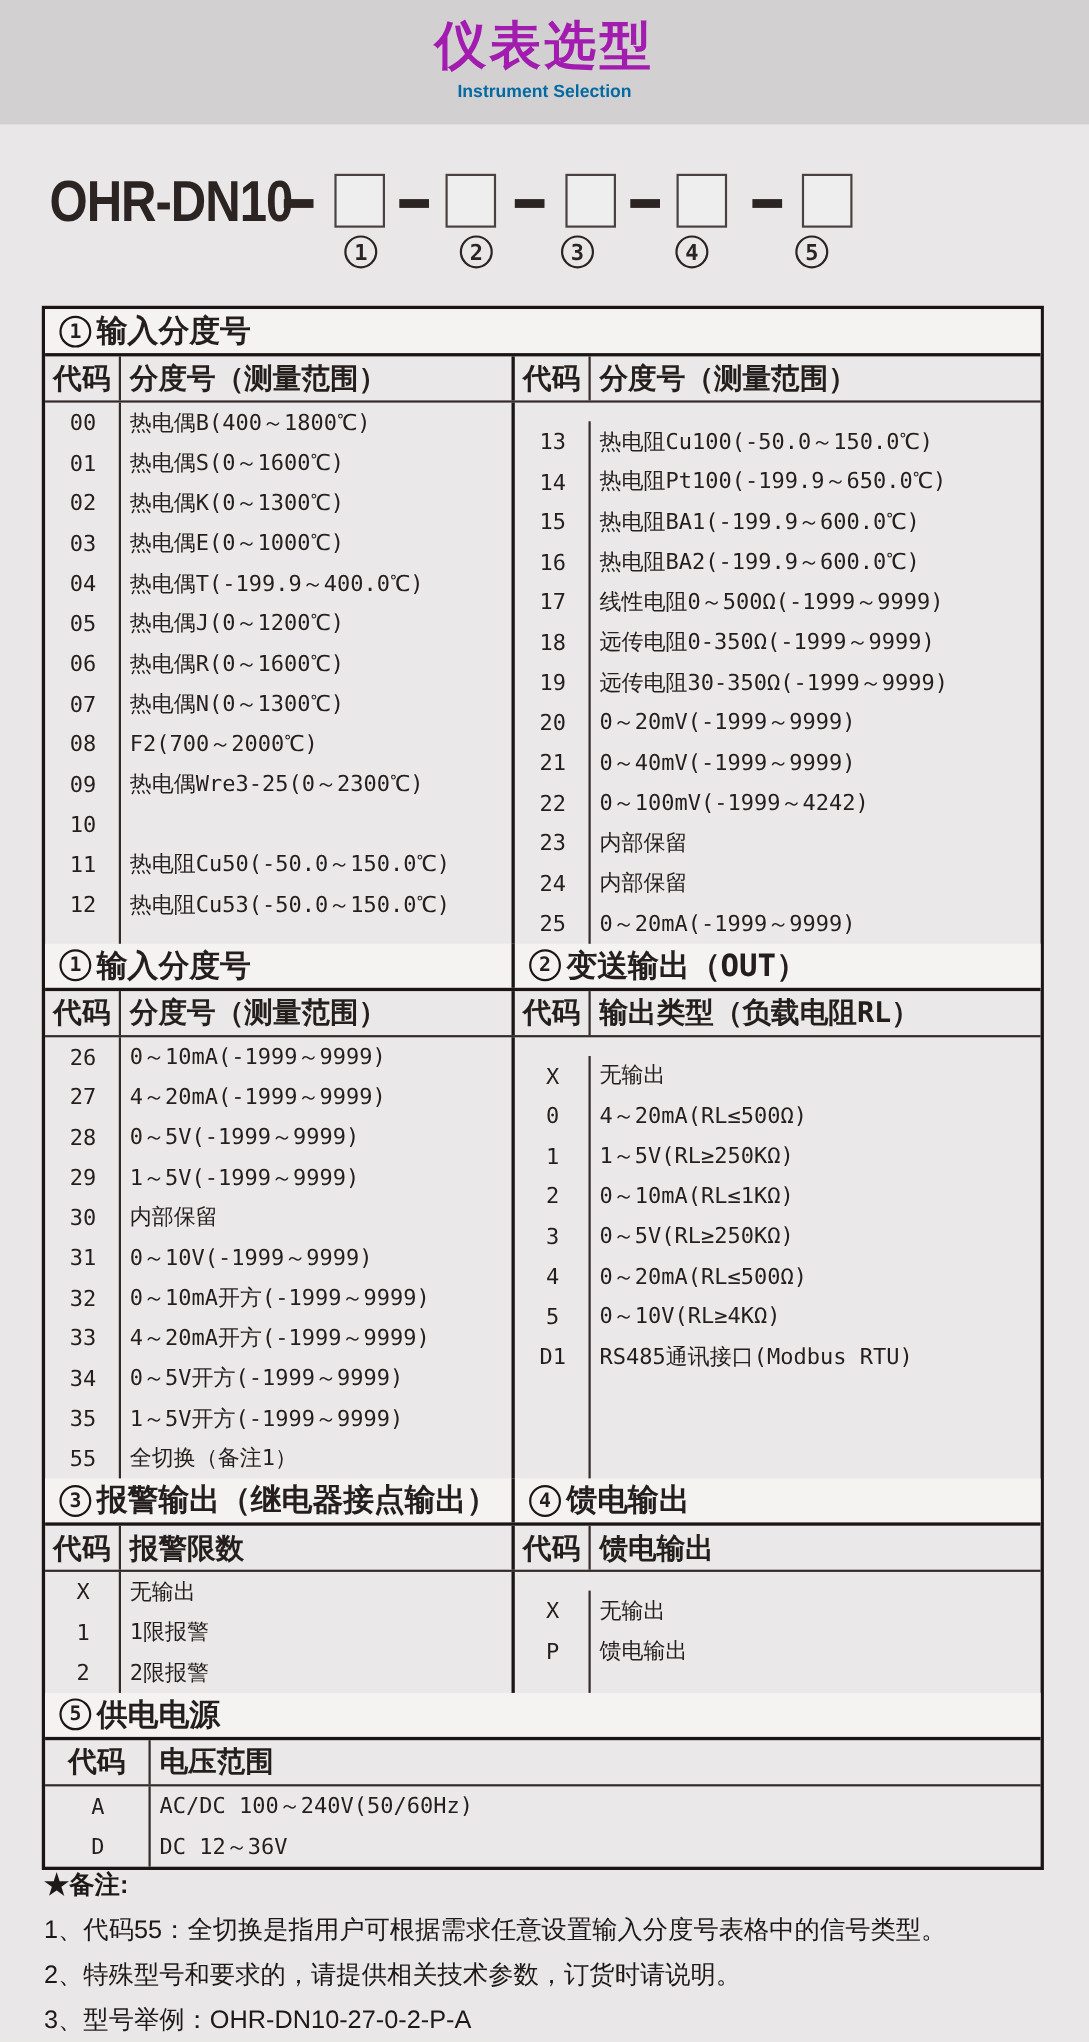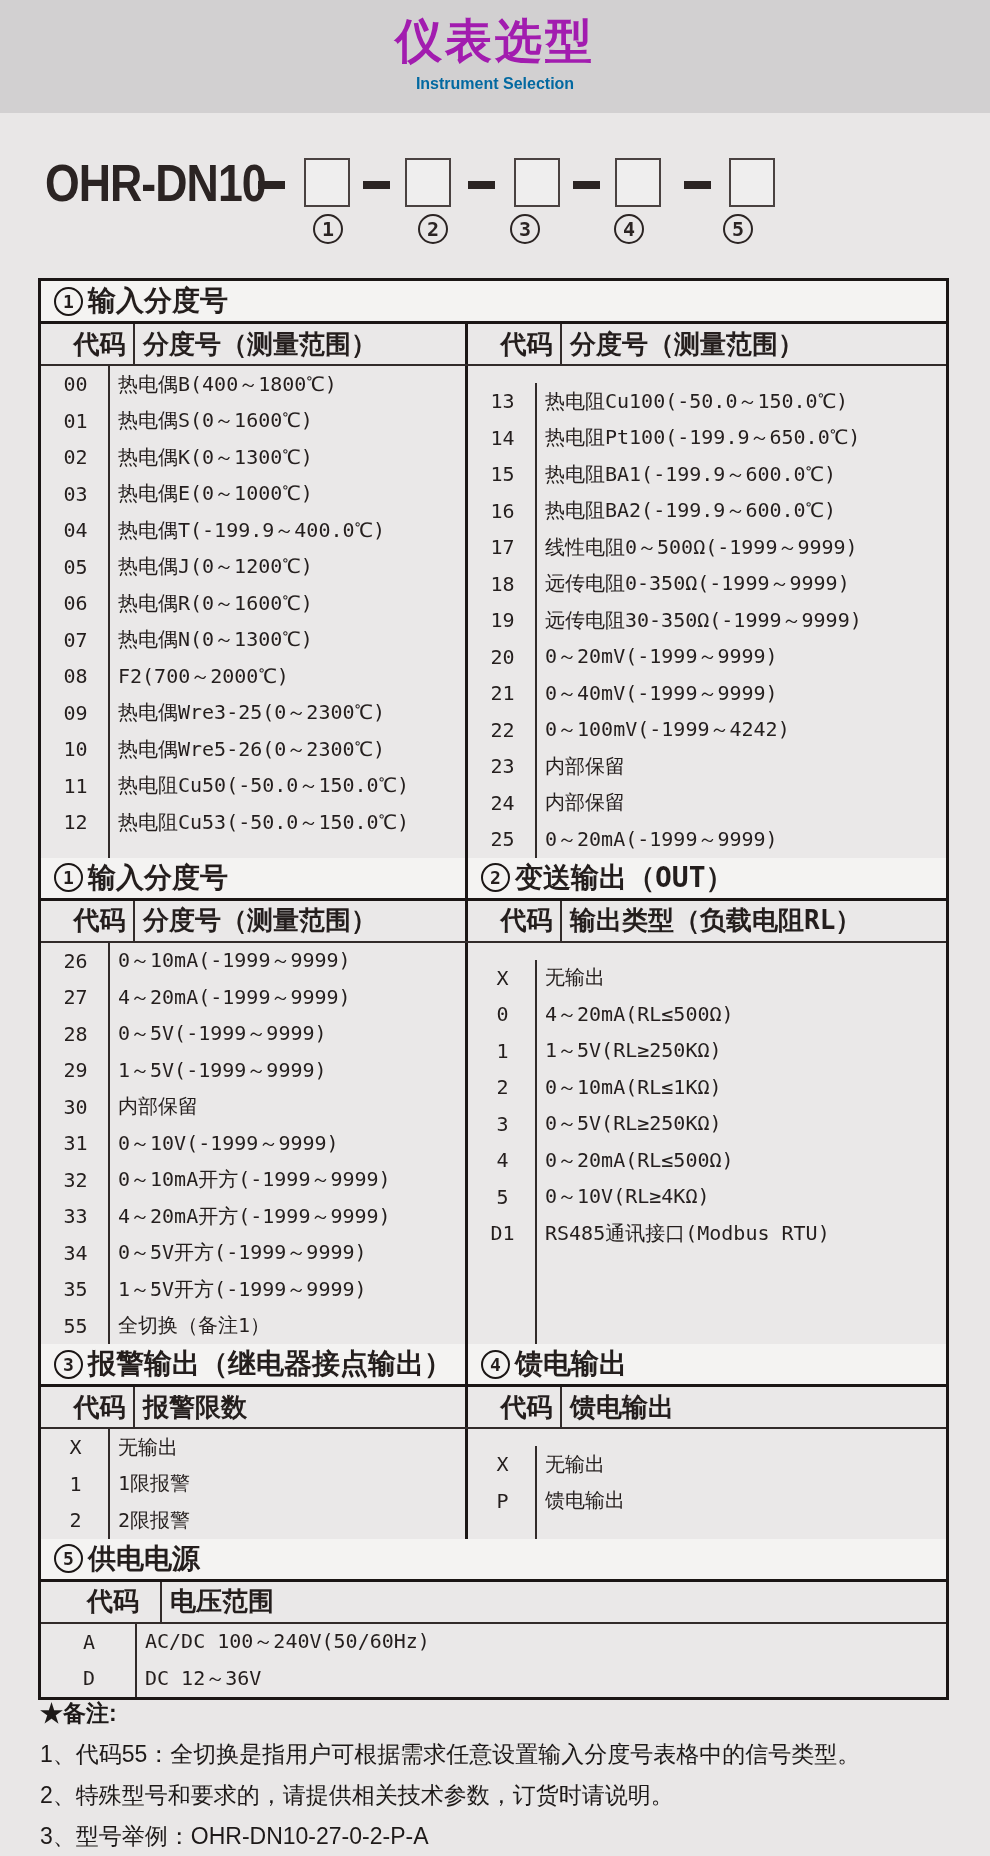--- a/index.html
+++ b/index.html
@@ -28,21 +28,21 @@
               font-weight:bold;font-size:28px;}
   .sh-left{width:427px;height:100%;display:flex;align-items:center;border-right:3px solid #1b1615;box-sizing:border-box;}
   .sh-right{flex:1;height:100%;display:flex;align-items:center;}
   .sh-full{flex:1;height:100%;display:flex;align-items:center;}
   .hcirc{flex:none;display:inline-flex;width:25px;height:25px;border:2px solid #1b1615;border-radius:50%;
          align-items:center;justify-content:center;font-size:18px;font-weight:bold;margin:0 5px 0 13px;}
 
   .col-header{height:40px;border-bottom:2px solid #322b2a;display:flex;font-weight:bold;font-size:26px;}
   .ch-half-l{width:427px;display:flex;border-right:3px solid #1b1615;box-sizing:border-box;}
   .ch-half-r{flex:1;display:flex;}
-  .ch-code{width:67px;border-right:2px solid #322b2a;display:flex;align-items:center;justify-content:center;padding-left:25px;}
+  .ch-code{width:67px;border-right:2px solid #322b2a;display:flex;align-items:center;justify-content:center;}
   .ch-code.wide{width:94px;}
   .ch-desc{flex:1;display:flex;align-items:center;padding-left:8px;white-space:nowrap;overflow:hidden;}
 
   .tbody{display:flex;align-items:stretch;}
   .tb-half-l{width:427px;border-right:3px solid #1b1615;box-sizing:border-box;position:relative;}
   .tb-half-r{flex:1;position:relative;margin-top:17px;}
   .tb-full{flex:1;position:relative;}
   .tb-half-l::before,.tb-half-r::before{content:"";position:absolute;left:67px;top:0;bottom:0;width:2px;background:#322b2a;}
   .tb-full::before{content:"";position:absolute;left:94px;top:0;bottom:0;width:2px;background:#322b2a;}
   .trow{display:flex;height:36.5px;align-items:center;font-size:20px;}
@@ -140,21 +140,20 @@
         <div class="trow">
           <span class="t-code">08</span>
           <span class="t-desc">F2(700～2000℃)</span>
         </div>
         <div class="trow">
           <span class="t-code">09</span>
           <span class="t-desc">热电偶Wre3-25(0～2300℃)</span>
         </div>
         <div class="trow">
           <span class="t-code">10</span>
-          <span class="t-desc">热电偶Wre5-26(0～2300℃)</span>
         </div>
         <div class="trow">
           <span class="t-code">11</span>
           <span class="t-desc">热电阻Cu50(-50.0～150.0℃)</span>
         </div>
         <div class="trow">
           <span class="t-code">12</span>
           <span class="t-desc">热电阻Cu53(-50.0～150.0℃)</span>
         </div>
       </div>

